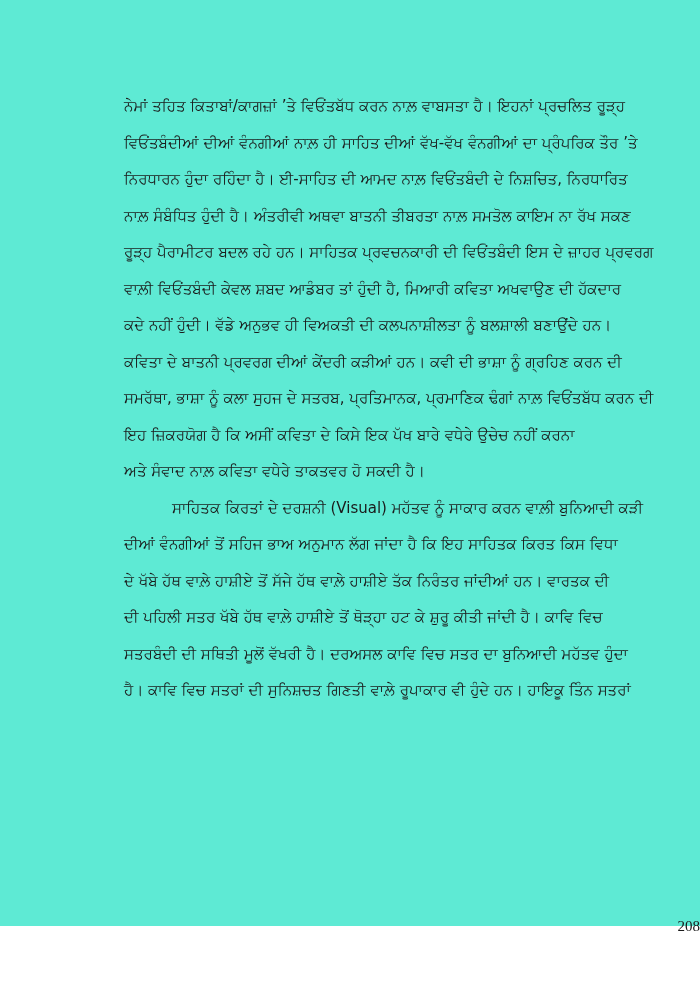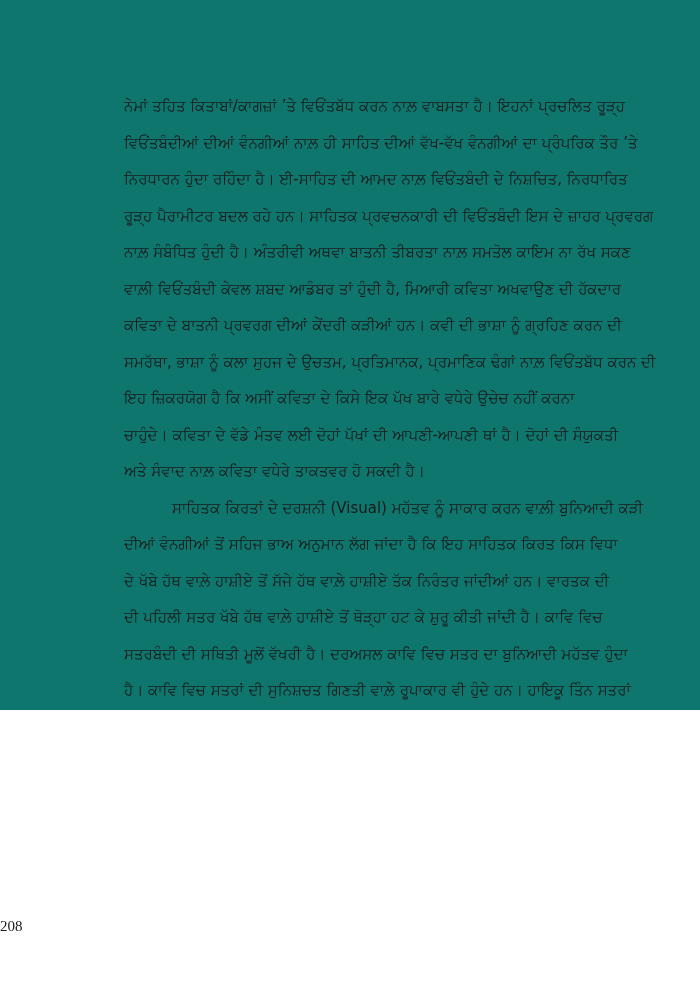--- a/index.html
+++ b/index.html
@@ -1,52 +1,52 @@
 <!DOCTYPE html>
 <html><head>
   <meta charset="utf-8">
   <style>
     html, body { margin: 0; padding: 0; background: #ffffff; }
     body { width: 700px; height: 991px; position: relative; overflow: hidden; }
     .page {
-      position: absolute; left: 0; top: 0; width: 700px; height: 710px; background: #0f766e;
+      position: absolute; left: 0; top: 0; width: 700px; height: 926px; background: #5eead4;
     }
     .text-block {
       position: absolute; left: 124px; top: 88px; width: 450px;
       font-family: "DejaVu Sans", sans-serif;
       font-size: 15px; color: #1a1a1a;
     }
     .line {
       height: 36.5px; line-height: 36.5px; white-space: nowrap;
       text-align: justify; text-align-last: justify;
       overflow: visible;
     }
     .line.last { text-align-last: left; }
     .line.indent { padding-left: 48px; }
     .page-number {
-      position: absolute; left: 0; width: 700px; top: 918px; text-align: left;
+      position: absolute; left: 0; width: 700px; top: 918px; text-align: right;
       font-family: "Liberation Serif", serif; font-size: 15px; color: #1a1a1a;
     }
   </style>
 </head>
 <body>
 
 <div class="page">
   <div class="text-block">
     <div>
       <div class="line">ਨੇਮਾਂ ਤਹਿਤ ਕਿਤਾਬਾਂ/ਕਾਗਜ਼ਾਂ ’ਤੇ ਵਿਓਂਤਬੱਧ ਕਰਨ ਨਾਲ਼ ਵਾਬਸਤਾ ਹੈ। ਇਹਨਾਂ ਪ੍ਰਚਲਿਤ ਰੂੜ੍ਹ</div>
       <div class="line">ਵਿਓਂਤਬੰਦੀਆਂ ਦੀਆਂ ਵੰਨਗੀਆਂ ਨਾਲ਼ ਹੀ ਸਾਹਿਤ ਦੀਆਂ ਵੱਖ-ਵੱਖ ਵੰਨਗੀਆਂ ਦਾ ਪ੍ਰੰਪਰਿਕ ਤੌਰ ’ਤੇ</div>
       <div class="line">ਨਿਰਧਾਰਨ ਹੁੰਦਾ ਰਹਿੰਦਾ ਹੈ। ਈ-ਸਾਹਿਤ ਦੀ ਆਮਦ ਨਾਲ਼ ਵਿਓਂਤਬੰਦੀ ਦੇ ਨਿਸ਼ਚਿਤ, ਨਿਰਧਾਰਿਤ</div>
+      <div class="line">ਨਾਲ਼ ਸੰਬੰਧਿਤ ਹੁੰਦੀ ਹੈ। ਅੰਤਰੀਵੀ ਅਥਵਾ ਬਾਤਨੀ ਤੀਬਰਤਾ ਨਾਲ਼ ਸਮਤੋਲ ਕਾਇਮ ਨਾ ਰੱਖ ਸਕਣ</div>
       <div class="line">ਰੂੜ੍ਹ ਪੈਰਾਮੀਟਰ ਬਦਲ ਰਹੇ ਹਨ। ਸਾਹਿਤਕ ਪ੍ਰਵਚਨਕਾਰੀ ਦੀ ਵਿਓਂਤਬੰਦੀ ਇਸ ਦੇ ਜ਼ਾਹਰ ਪ੍ਰਵਰਗ</div>
-      <div class="line">ਨਾਲ਼ ਸੰਬੰਧਿਤ ਹੁੰਦੀ ਹੈ। ਅੰਤਰੀਵੀ ਅਥਵਾ ਬਾਤਨੀ ਤੀਬਰਤਾ ਨਾਲ਼ ਸਮਤੋਲ ਕਾਇਮ ਨਾ ਰੱਖ ਸਕਣ</div>
       <div class="line">ਵਾਲ਼ੀ ਵਿਓਂਤਬੰਦੀ ਕੇਵਲ ਸ਼ਬਦ ਆਡੰਬਰ ਤਾਂ ਹੁੰਦੀ ਹੈ, ਮਿਆਰੀ ਕਵਿਤਾ ਅਖਵਾਉਣ ਦੀ ਹੱਕਦਾਰ</div>
+      <div class="line">ਕਦੇ ਨਹੀਂ ਹੁੰਦੀ। ਵੱਡੇ ਅਨੁਭਵ ਹੀ ਵਿਅਕਤੀ ਦੀ ਕਲਪਨਾਸ਼ੀਲਤਾ ਨੂੰ ਬਲਸ਼ਾਲੀ ਬਣਾਉਂਦੇ ਹਨ।</div>
       <div class="line">ਕਵਿਤਾ ਦੇ ਬਾਤਨੀ ਪ੍ਰਵਰਗ ਦੀਆਂ ਕੇਂਦਰੀ ਕੜੀਆਂ ਹਨ। ਕਵੀ ਦੀ ਭਾਸ਼ਾ ਨੂੰ ਗ੍ਰਹਿਣ ਕਰਨ ਦੀ</div>
-      <div class="line">ਸਮਰੱਥਾ, ਭਾਸ਼ਾ ਨੂੰ ਕਲਾ ਸੁਹਜ ਦੇ ਉਚਤਮ, ਪ੍ਰਤਿਮਾਨਕ, ਪ੍ਰਮਾਣਿਕ ਢੰਗਾਂ ਨਾਲ਼ ਵਿਓਂਤਬੱਧ ਕਰਨ ਦੀ</div>
+      <div class="line">ਸਮਰੱਥਾ, ਭਾਸ਼ਾ ਨੂੰ ਕਲਾ ਸੁਹਜ ਦੇ ਸਤਰਬ, ਪ੍ਰਤਿਮਾਨਕ, ਪ੍ਰਮਾਣਿਕ ਢੰਗਾਂ ਨਾਲ਼ ਵਿਓਂਤਬੱਧ ਕਰਨ ਦੀ</div>
       <div class="line">ਇਹ ਜ਼ਿਕਰਯੋਗ ਹੈ ਕਿ ਅਸੀਂ ਕਵਿਤਾ ਦੇ ਕਿਸੇ ਇਕ ਪੱਖ ਬਾਰੇ ਵਧੇਰੇ ਉਚੇਚ ਨਹੀਂ ਕਰਨਾ</div>
-      <div class="line">ਚਾਹੁੰਦੇ। ਕਵਿਤਾ ਦੇ ਵੱਡੇ ਮੰਤਵ ਲਈ ਦੋਹਾਂ ਪੱਖਾਂ ਦੀ ਆਪਣੀ-ਆਪਣੀ ਥਾਂ ਹੈ। ਦੋਹਾਂ ਦੀ ਸੰਯੁਕਤੀ</div>
       <div class="line last">ਅਤੇ ਸੰਵਾਦ ਨਾਲ਼ ਕਵਿਤਾ ਵਧੇਰੇ ਤਾਕਤਵਰ ਹੋ ਸਕਦੀ ਹੈ।</div>
     </div>
     <div>
       <div class="line indent">ਸਾਹਿਤਕ ਕਿਰਤਾਂ ਦੇ ਦਰਸ਼ਨੀ (Visual) ਮਹੱਤਵ ਨੂੰ ਸਾਕਾਰ ਕਰਨ ਵਾਲ਼ੀ ਬੁਨਿਆਦੀ ਕੜੀ</div>
       <div class="line">ਦੀਆਂ ਵੰਨਗੀਆਂ ਤੋਂ ਸਹਿਜ ਭਾਅ ਅਨੁਮਾਨ ਲੱਗ ਜਾਂਦਾ ਹੈ ਕਿ ਇਹ ਸਾਹਿਤਕ ਕਿਰਤ ਕਿਸ ਵਿਧਾ</div>
       <div class="line">ਦੇ ਖੱਬੇ ਹੱਥ ਵਾਲ਼ੇ ਹਾਸ਼ੀਏ ਤੋਂ ਸੱਜੇ ਹੱਥ ਵਾਲ਼ੇ ਹਾਸ਼ੀਏ ਤੱਕ ਨਿਰੰਤਰ ਜਾਂਦੀਆਂ ਹਨ। ਵਾਰਤਕ ਦੀ</div>
       <div class="line">ਦੀ ਪਹਿਲੀ ਸਤਰ ਖੱਬੇ ਹੱਥ ਵਾਲ਼ੇ ਹਾਸ਼ੀਏ ਤੋਂ ਥੋੜ੍ਹਾ ਹਟ ਕੇ ਸ਼ੁਰੂ ਕੀਤੀ ਜਾਂਦੀ ਹੈ। ਕਾਵਿ ਵਿਚ</div>
       <div class="line">ਸਤਰਬੰਦੀ ਦੀ ਸਥਿਤੀ ਮੂਲੋਂ ਵੱਖਰੀ ਹੈ। ਦਰਅਸਲ ਕਾਵਿ ਵਿਚ ਸਤਰ ਦਾ ਬੁਨਿਆਦੀ ਮਹੱਤਵ ਹੁੰਦਾ</div>
       <div class="line">ਹੈ। ਕਾਵਿ ਵਿਚ ਸਤਰਾਂ ਦੀ ਸੁਨਿਸ਼ਚਤ ਗਿਣਤੀ ਵਾਲ਼ੇ ਰੂਪਾਕਾਰ ਵੀ ਹੁੰਦੇ ਹਨ। ਹਾਇਕੂ ਤਿੰਨ ਸਤਰਾਂ</div>
     </div>

